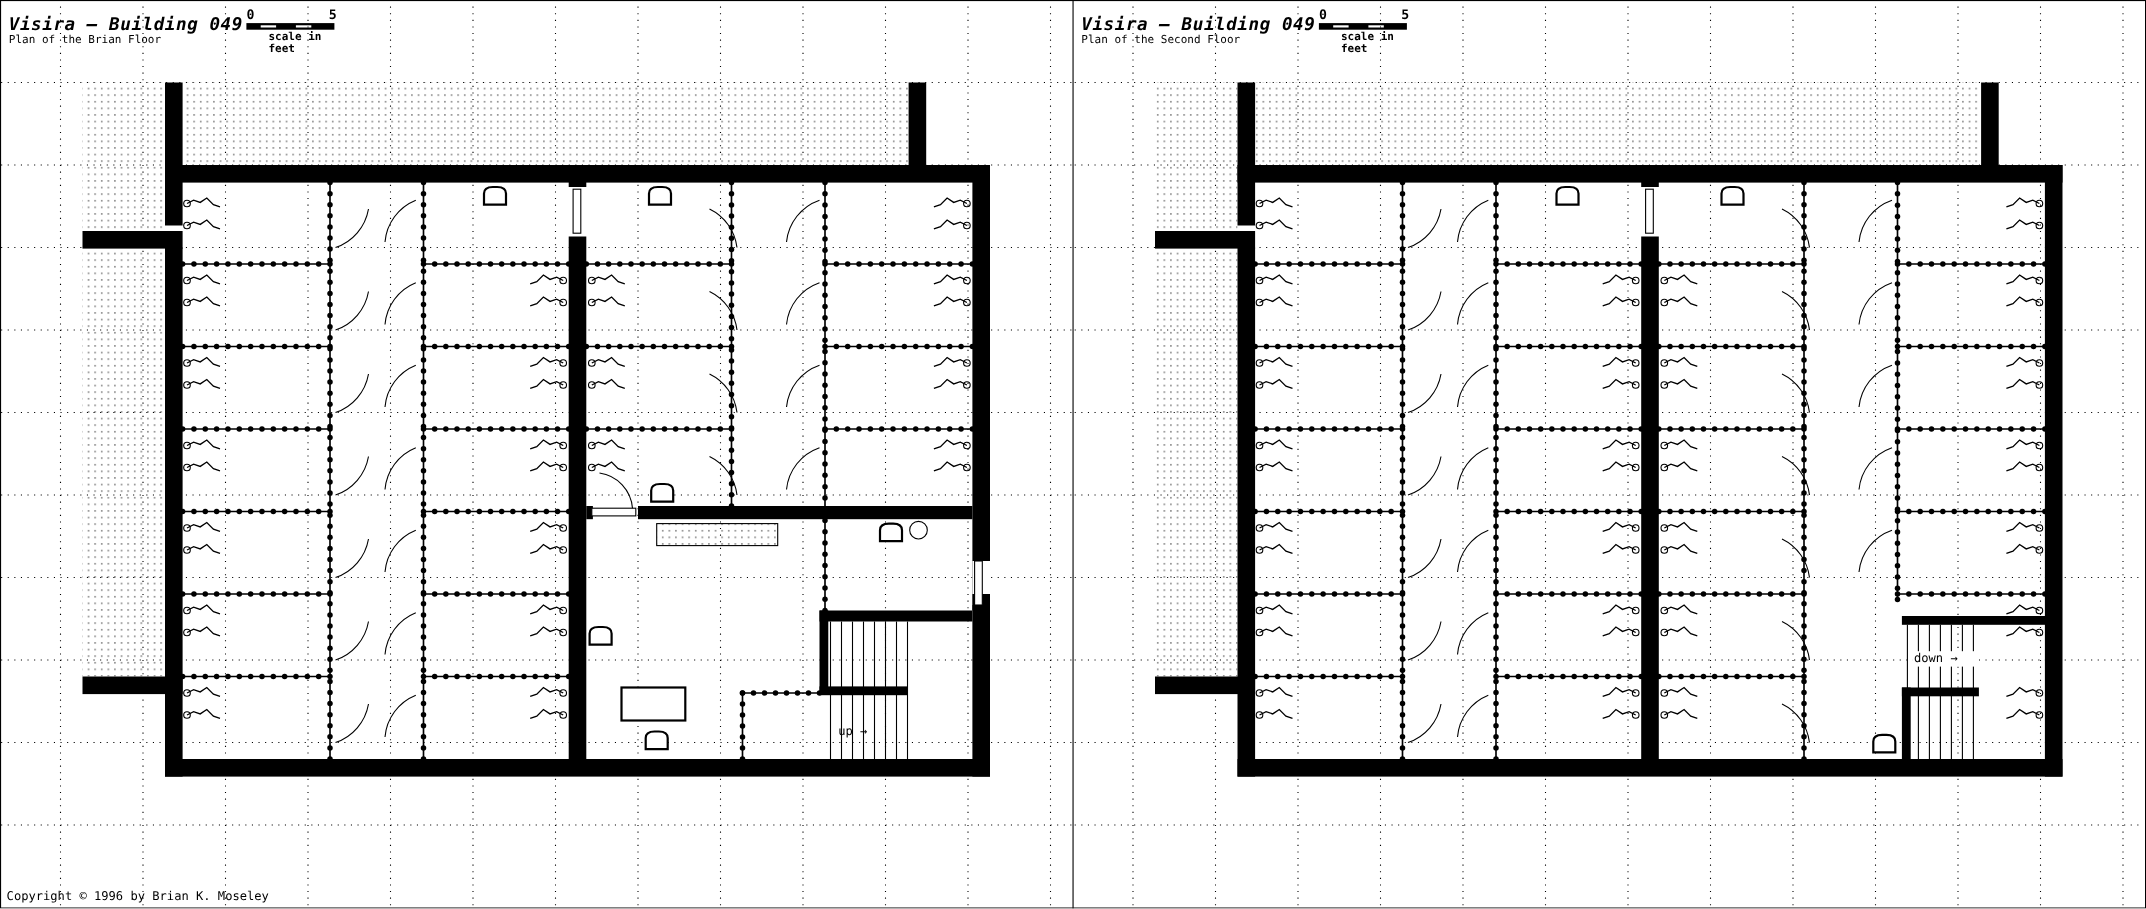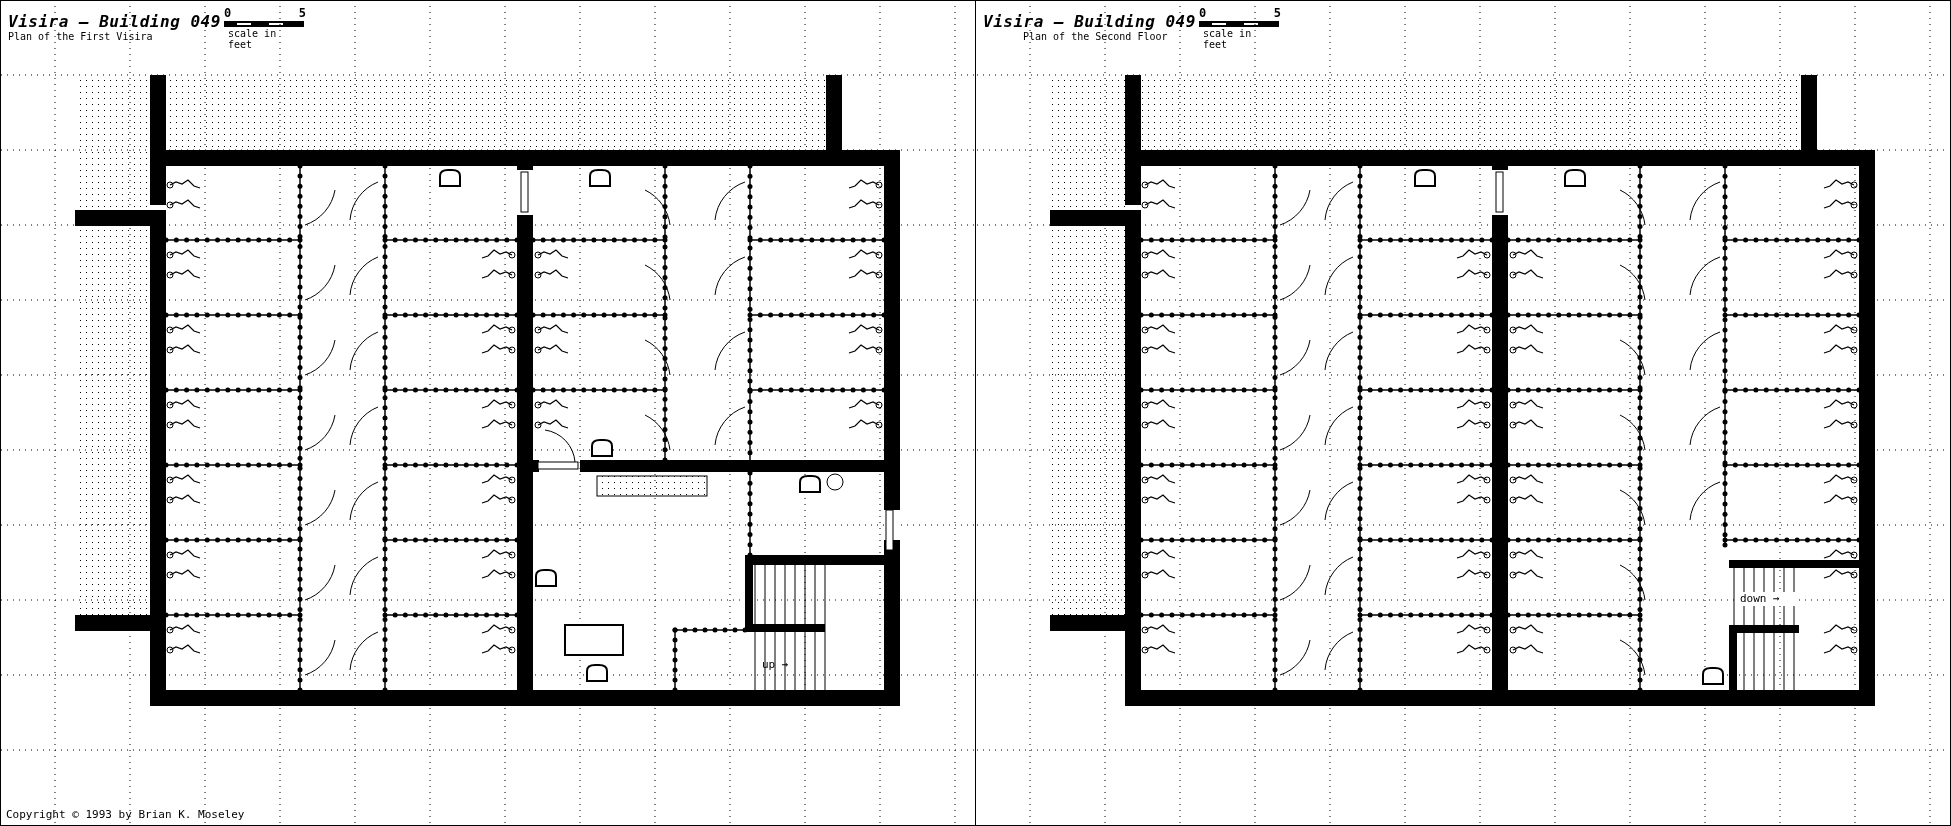--- a/index.html
+++ b/index.html
@@ -6,55 +6,55 @@
   body{width:1951px;height:826px;position:relative;overflow:hidden;font-family:"DejaVu Sans Mono","Liberation Mono",monospace;color:#000;}
   #frame{position:absolute;left:0;top:0;width:1949px;height:824px;border:1px solid #000;}
   #divider{position:absolute;left:975px;top:0;width:1px;height:826px;background:#000;}
   .title{position:absolute;font-weight:bold;font-size:16px;letter-spacing:0.5px;font-style:italic;}
   .subtitle{position:absolute;font-size:10px;}
   .scale{position:absolute;width:82px;height:30px;}
   .scale .n0,.scale .n5{position:absolute;top:-2px;font-size:12px;font-weight:bold;}
   .scale .n0{left:0;} .scale .n5{right:0;}
   .scale .bar{position:absolute;left:0;top:13px;width:80px;height:6px;background:#000;}
   .scale .bar i{position:absolute;top:2px;height:2px;width:14px;background:#fff;}
-  .scale .lbl{position:absolute;left:4px;top:20px;font-size:10px;}
+  .scale .lbl{position:absolute;left:20px;top:20px;font-size:10px;font-weight:bold;}
   .copyright{position:absolute;left:6px;top:808px;font-size:11px;}
   svg{position:absolute;left:0;top:0;}
 </style>
 </head>
 <body>
 
 <div id="frame"></div>
 <div id="divider"></div>
 
 <div class="title" style="left:8px;top:12px;">Visira – Building 049</div>
-<div class="subtitle" style="left:8px;top:31px;">Plan of the First Visira</div>
+<div class="subtitle" style="left:8px;top:31px;">Plan of the Brian Floor</div>
 <div class="scale" style="left:224px;top:8px;">
   <span class="n0">0</span>
   <span class="n5">5</span>
   <div class="bar">
       <i style="left:13px"></i>
       <i style="left:45px"></i>
     </div>
   <span class="lbl">scale in feet</span>
 </div>
 
 <div class="title" style="left:983px;top:12px;">Visira – Building 049</div>
-<div class="subtitle" style="left:983px;top:31px;margin-left:40px;">Plan of the Second Floor</div>
+<div class="subtitle" style="left:983px;top:31px;">Plan of the Second Floor</div>
 <div class="scale" style="left:1199px;top:8px;">
   <span class="n0">0</span>
   <span class="n5">5</span>
   <div class="bar">
       <i style="left:13px"></i>
       <i style="left:45px"></i>
     </div>
   <span class="lbl">scale in feet</span>
 </div>
 
-<div class="copyright">Copyright © 1993 by Brian K. Moseley</div>
+<div class="copyright">Copyright © 1996 by Brian K. Moseley</div>
 
 <svg id="plans" width="1951" height="826" viewBox="0 0 1951 826">
   <defs>
     <pattern id="dots" width="6" height="6" patternUnits="userSpaceOnUse">
       <rect x="2" y="2" width="1" height="1" fill="#000"></rect>
     </pattern>
     <pattern id="gridv" width="75" height="4" patternUnits="userSpaceOnUse" x="-0.5" y="0">
     </pattern>
   </defs>
   <g id="grid">

